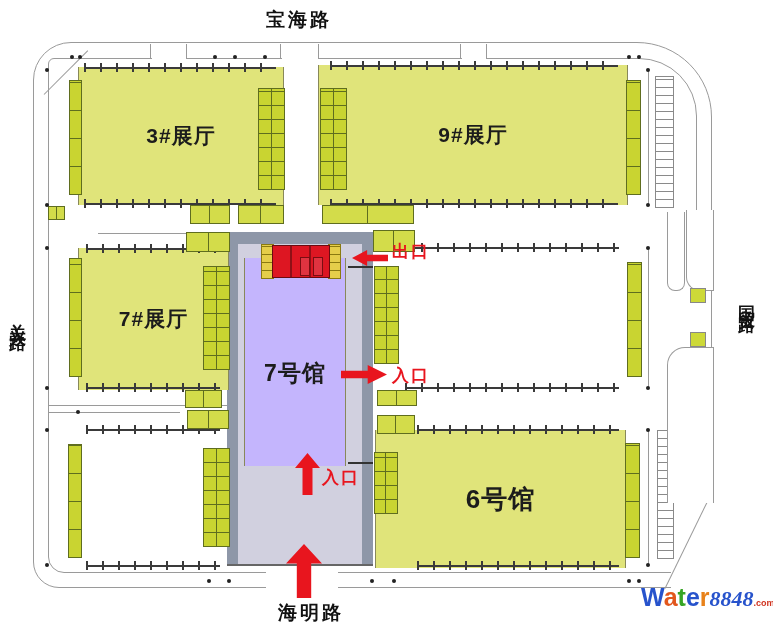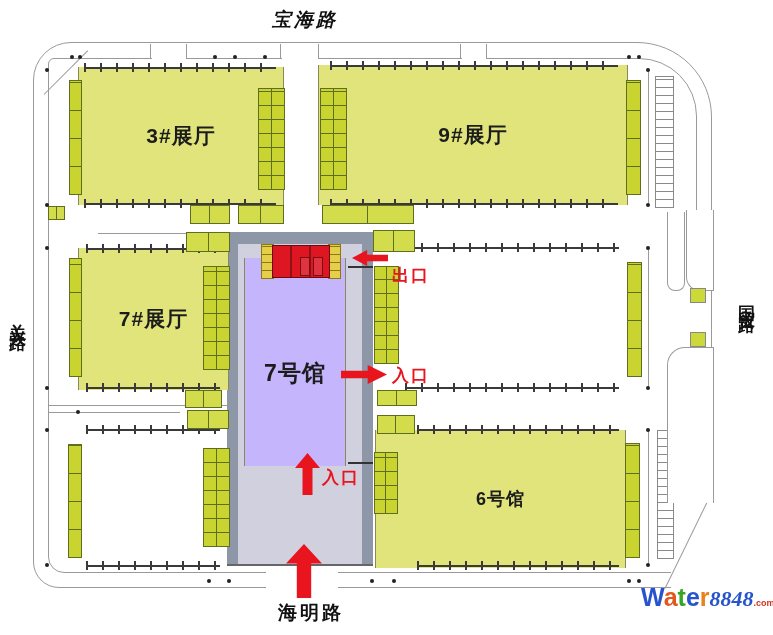--- a/index.html
+++ b/index.html
@@ -102,21 +102,21 @@
   <div class="hall hall-yellow" style="left:78px;top:67px;width:204px;height:138px;">
     <span class="hall-label">3#展厅</span>
   </div>
   <div class="hall hall-yellow" style="left:318px;top:65px;width:308px;height:140px;">
     <span class="hall-label">9#展厅</span>
   </div>
   <div class="hall hall-yellow" style="left:78px;top:248px;width:149px;height:142px;">
     <span class="hall-label">7#展厅</span>
   </div>
   <div class="hall hall-yellow" style="left:375px;top:430px;width:249px;height:138px;">
-    <span class="hall-label" style="font-size:18px;">6号馆</span>
+    <span class="hall-label" style="font-size:26px;">6号馆</span>
   </div>
 
   <div class="ticks" style="left:84px;top:63px;width:192px;"></div>
   <div class="ticks" style="left:84px;top:199px;width:192px;"></div>
   <div class="ticks" style="left:330px;top:61px;width:288px;"></div>
   <div class="ticks" style="left:330px;top:199px;width:288px;"></div>
   <div class="ticks" style="left:86px;top:244px;width:134px;"></div>
   <div class="ticks" style="left:86px;top:383px;width:134px;"></div>
   <div class="ticks" style="left:405px;top:243px;width:214px;"></div>
   <div class="ticks" style="left:405px;top:383px;width:214px;"></div>
@@ -163,28 +163,28 @@
   <div class="stage-red" style="left:272px;top:245px;width:56px;height:31px;">
     <div class="stage-div" style="left:17px;top:0;width:1.5px;height:31px;"></div>
     <div class="stage-div" style="left:36px;top:0;width:1.5px;height:31px;"></div>
     <div class="stage-door" style="left:27px;top:11px;width:8px;height:17px;"></div>
     <div class="stage-door" style="left:40px;top:11px;width:8px;height:17px;"></div>
   </div>
   <div class="bracket" style="left:348px;top:266px;width:25px;height:2px;"></div>
   <div class="bracket" style="left:348px;top:462px;width:25px;height:2px;"></div>
 
   <div class="arr arr-left" style="left:352px;top:250px;width:36px;height:16px;"></div>
-  <div class="redlabel" style="left: 392px; top: 264px; color: rgb(232, 21, 30);">出口</div>
+  <div class="redlabel" style="left: 392px; top: 240px; color: rgb(232, 21, 30);">出口</div>
   <div class="arr arr-right" style="left:341px;top:365px;width:46px;height:19px;"></div>
   <div class="redlabel" style="left: 392px; top: 364px; color: rgb(232, 21, 30);">入口</div>
   <div class="arr arr-up" style="left:295px;top:453px;width:25px;height:42px;"></div>
   <div class="redlabel" style="left: 322px; top: 466px; color: rgb(232, 21, 30);">入口</div>
   <div class="arr arr-up" style="left:286px;top:544px;width:36px;height:54px;"></div>
 
-  <div class="roadlabel" style="left:272px;top:7px;font-style:italic;">宝海路</div>
+  <div class="roadlabel" style="left:266px;top:7px;">宝海路</div>
   <div class="roadlabel-v" style="left:6px;top:310px;">关兴路</div>
   <div class="roadlabel-v" style="left:735px;top:292px;">国贸路</div>
   <div class="roadlabel" style="left:278px;top:600px;">海明路</div>
 
   <div class="dot" style="left:70px;top:55px;"></div>
   <div class="dot" style="left:78px;top:55px;"></div>
   <div class="dot" style="left:213px;top:55px;"></div>
   <div class="dot" style="left:233px;top:55px;"></div>
   <div class="dot" style="left:263px;top:55px;"></div>
   <div class="dot" style="left:627px;top:55px;"></div>

